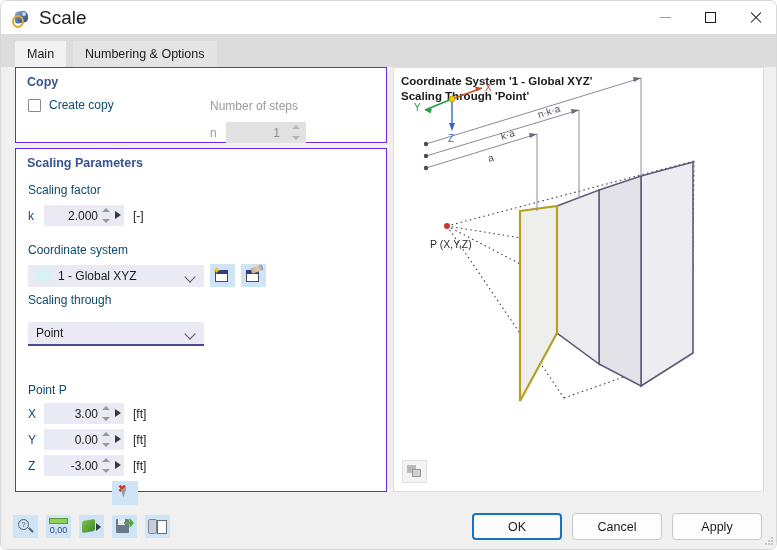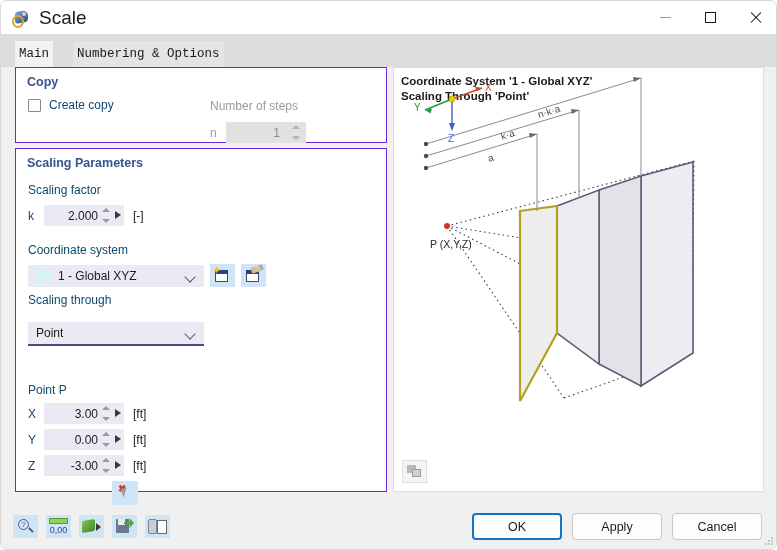--- a/index.html
+++ b/index.html
@@ -107,27 +107,26 @@
   .tabstrip {
     position: absolute;
     left: 0; top: 33px;
     width: 777px; height: 33px;
     background: #dcdcdc;
   }
   .tab {
     position: absolute;
     top: 7px;
     height: 26px;
-    padding: 0 4px;
+    padding: 0 12px;
     display: flex;
     align-items: center;
     font-size: 12.5px;
     color: #1a1a1a;
     box-sizing: border-box;
-    font-family: Liberation Mono, monospace;
   }
   .tab.active {
     left: 14px;
     background: #f2f2f2;
   }
   .tab.inactive {
     left: 72px;
     background: #e4e4e4;
   }
 
@@ -781,22 +780,22 @@
           <span class="t-green"></span>
       </div>
       <div class="tool">
         <span class="t-stack"></span>
           <span class="t-doc"></span>
       </div>
     </div>
 
     <div class="btn-row">
       <div class="btn primary">OK</div>
+      <div class="btn">Cancel</div>
       <div class="btn">Apply</div>
-      <div class="btn">Cancel</div>
     </div>
 
     <div class="grip">
       <i style="left:7px;top:7px"></i>
         <i style="left:4px;top:7px"></i>
         <i style="left:7px;top:4px"></i>
       <i style="left:1px;top:7px"></i>
         <i style="left:4px;top:4px"></i>
         <i style="left:7px;top:1px"></i>
     </div>

